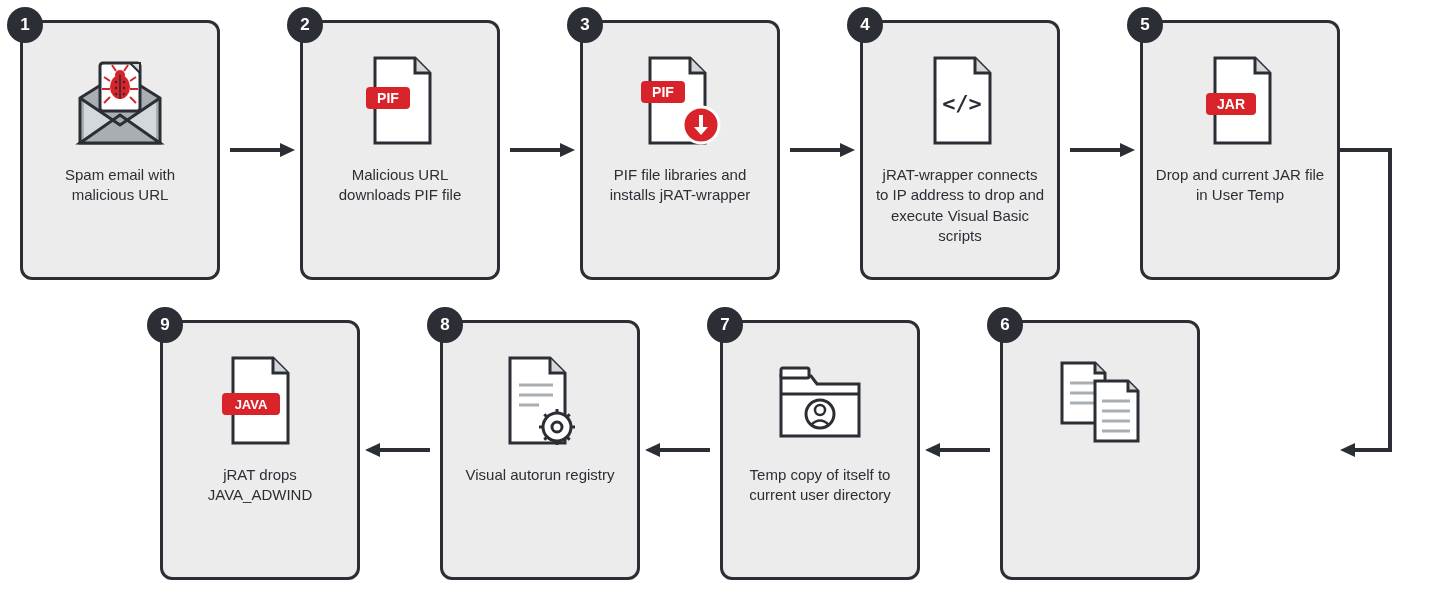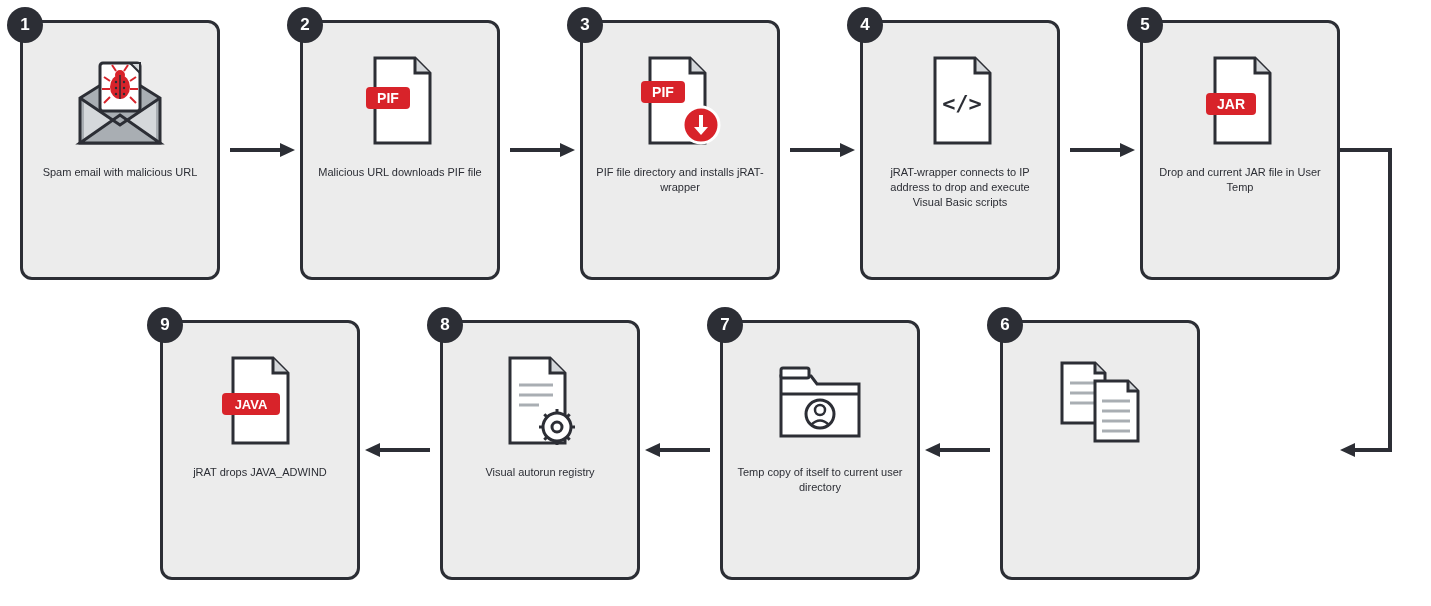--- a/index.html
+++ b/index.html
@@ -51,21 +51,21 @@
   .icon-area {
     height: 110px;
     width: 100%;
     display: flex;
     align-items: center;
     justify-content: center;
     margin-top: 4px;
     text-align: center;
   }
   .step-text {
-    font-size: 11px;
+    font-size: 15px;
     color: #2c2e35;
     text-align: center;
     line-height: 1.35;
     margin-top: 10px;
     width: 100%;
   }
   .arrow-h {
     width: 80px;
     height: 260px;
     display: flex;
@@ -158,21 +158,21 @@
         <svg width="90" height="95" viewBox="0 0 90 95">
           <path d="M15 5 L55 5 L70 20 L70 90 L15 90 Z" fill="#fff" stroke="#2c2e35" stroke-width="3"></path>
           <path d="M55 5 L55 20 L70 20" fill="#d5d8db" stroke="#2c2e35" stroke-width="3"></path>
           <rect x="6" y="28" width="44" height="22" rx="4" fill="#d8232a"></rect>
           <text x="28" y="44" text-anchor="middle" font-family="Arial" font-weight="bold" font-size="14" fill="#fff">PIF</text>
           <circle cx="66" cy="72" r="18" fill="#d8232a" stroke="#fff" stroke-width="3"></circle>
           <line x1="66" y1="62" x2="66" y2="78" stroke="#fff" stroke-width="4"></line>
           <polygon points="59,74 66,82 73,74" fill="#fff"></polygon>
         </svg>
       </div>
-      <div class="step-text">PIF file directory and installs jRAT-wrapper</div>
+      <div class="step-text">PIF file libraries and installs jRAT-wrapper</div>
     </div>
 
     <div class="arrow-h">
       <svg width="70" height="20">
           <line x1="5" y1="10" x2="55" y2="10" stroke="#2c2e35" stroke-width="4"></line>
           <polygon points="55,3 70,10 55,17" fill="#2c2e35"></polygon>
         </svg>
     </div>
 
     <div class="step-box">

